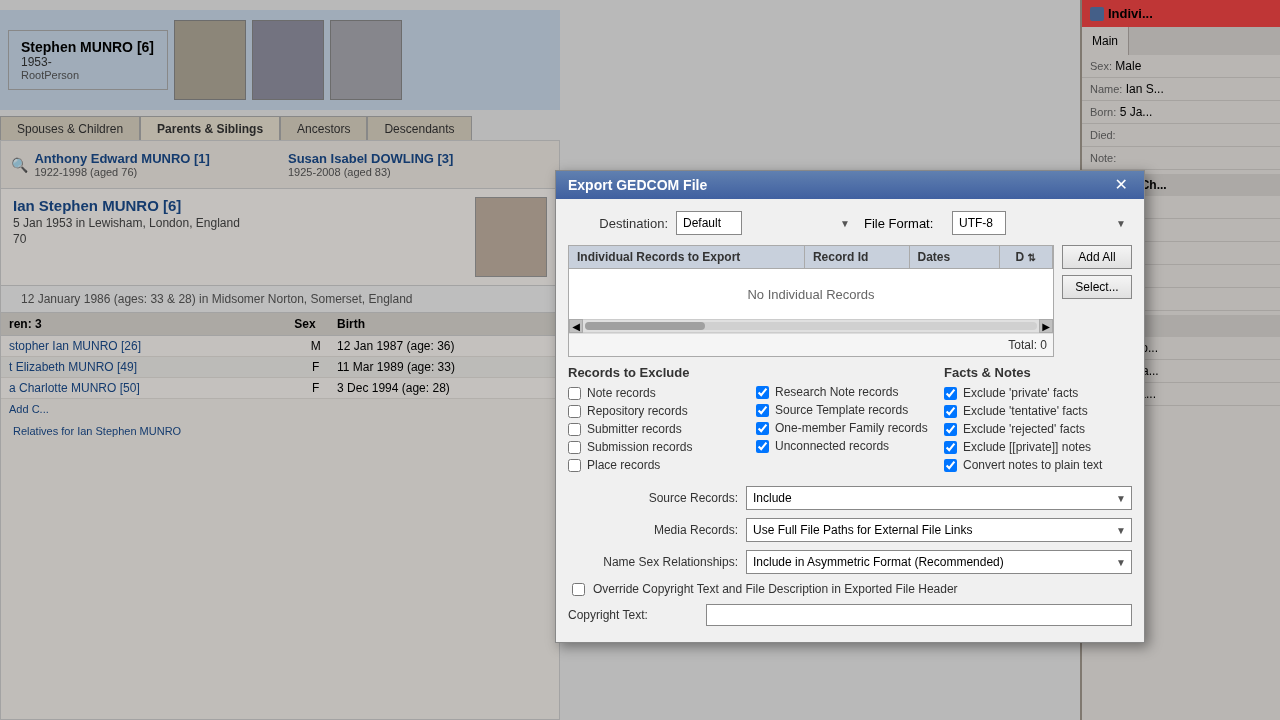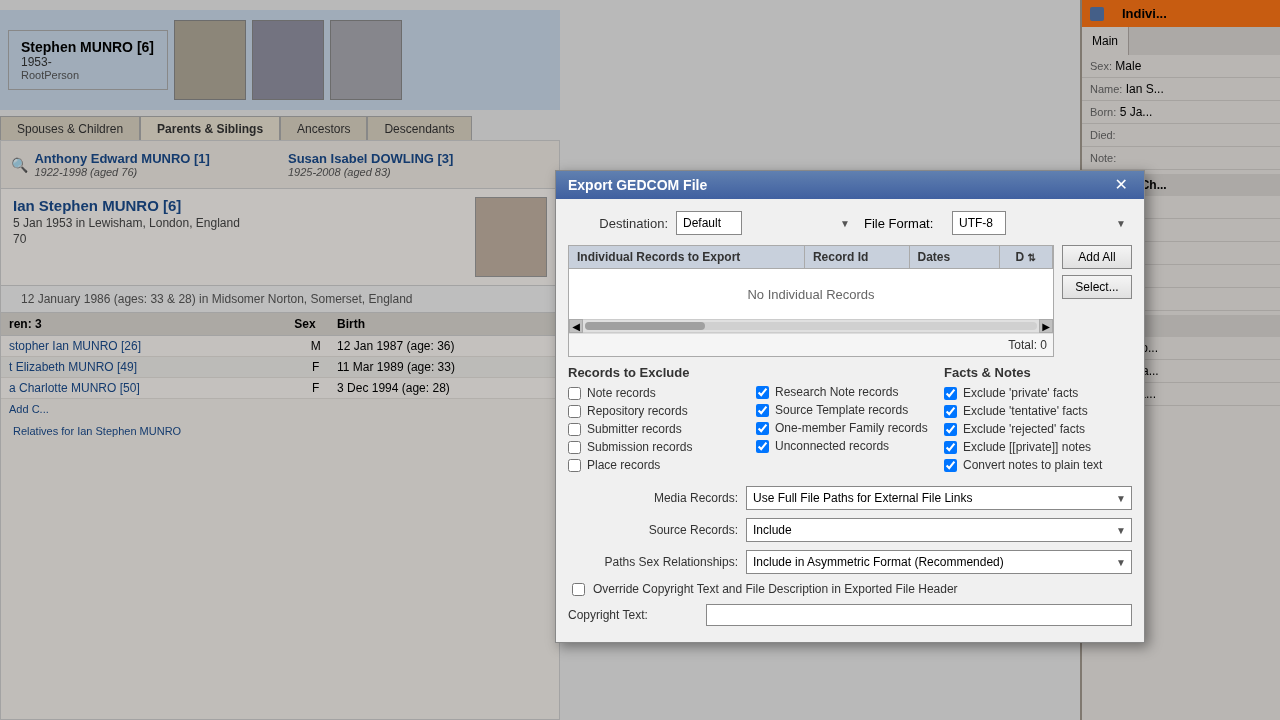--- a/index.html
+++ b/index.html
@@ -24,21 +24,21 @@
     .tab { padding: 5px 16px; background: #d8d0c0; border: 1px solid #aaa; border-bottom: none; font-size: 12px; cursor: pointer; color: #333; }
     .tab.active { background: #e8e0d0; font-weight: bold; }
 
     
     .family-content { position: absolute; top: 140px; left: 0; width: 560px; bottom: 0; background: #f0ede8; border: 1px solid #ccc; overflow: hidden; }
 
     
     .parents-row { display: flex; padding: 10px; gap: 16px; border-bottom: 1px solid #ccc; background: #ebe6e0; }
     .parent-card { flex: 1; }
     .parent-name { font-weight: bold; font-size: 13px; color: #1a4a8a; cursor: pointer; }
-    .parent-dates { font-size: 11px; color: #555; font-style: italic; }
+    .parent-dates { font-size: 11px; color: #555; }
 
     
     .main-person-section { padding: 8px 12px; background: #f5f2ee; border-bottom: 1px solid #ccc; display: flex; gap: 10px; }
     .main-person-info { flex: 1; }
     .main-person-name { font-weight: bold; font-size: 15px; color: #1a4a8a; }
     .main-person-detail { font-size: 12px; color: #444; margin-top: 2px; }
     .main-person-photo { width: 72px; height: 80px; background: #c0b8b0; border: 1px solid #999; }
 
     .marriage-info { padding: 6px 20px; font-size: 12px; color: #555; background: #eee; border-bottom: 1px solid #ccc; }
 
@@ -53,21 +53,21 @@
     .child-birth { flex: 1.5; }
     .col-name { flex: 2; }
     .col-sex { flex: 0.3; }
     .col-birth { flex: 1.5; }
 
     .relatives-footer { padding: 6px 12px; font-size: 11px; color: #1a4a8a; cursor: pointer; background: #f0ede8; }
     .add-child { padding: 4px 8px; font-size: 11px; color: #1a4a8a; cursor: pointer; }
 
     
     .right-panel { position: absolute; top: 0; right: 0; width: 200px; height: 720px; background: #e8e4e0; border-left: 2px solid #a0988c; }
-    .right-panel-header { background: #f97316; padding: 6px 8px; font-weight: bold; font-size: 13px; display: flex; align-items: center; gap: 18px; }
+    .right-panel-header { background: #ef4444; padding: 6px 8px; font-weight: bold; font-size: 13px; display: flex; align-items: center; gap: 4px; }
     .right-panel-tabs { display: flex; background: #d8d4d0; }
     .right-panel-tab { padding: 7px 10px; font-size: 12px; cursor: pointer; background: #ccc8c4; border-right: 1px solid #b0a8a4; }
     .right-panel-tab.active { background: #e8e4e0; }
     .right-panel-field { padding: 4px 8px; font-size: 12px; border-bottom: 1px solid #d0ccc8; }
     .right-panel-label { color: #666; font-size: 11px; }
     .right-panel-value { color: #000; font-size: 12px; }
     .right-panel-section { padding: 4px 8px; background: #d8d4d0; font-weight: bold; font-size: 12px; margin-top: 4px; }
 
     
     .modal-overlay { position: absolute; top: 0; left: 0; width: 1280px; height: 720px; background: rgba(0,0,0,0.2); z-index: 10; }
@@ -409,43 +409,43 @@
           <span>Exclude [[private]] notes</span>
         </div>
         <div class="checkbox-row">
           <input type="checkbox" checked="" style="">
           <span>Convert notes to plain text</span>
         </div>
       </div>
     </div>
 
     <div class="option-row">
+      <span class="option-label">Source Records:</span>
+      <div class="option-select-wrap">
+        <select class="option-select">
+          <option>Include</option>
+          <option>Exclude</option>
+          <option>Referenced Only</option>
+        </select>
+      </div>
+    </div>
+
+    <div class="option-row">
       <span class="option-label">Media Records:</span>
       <div class="option-select-wrap">
         <select class="option-select">
           <option>Use Full File Paths for External File Links</option>
           <option>Copy to Folder</option>
           <option>Do not include</option>
         </select>
       </div>
     </div>
 
     <div class="option-row">
-      <span class="option-label">Source Records:</span>
-      <div class="option-select-wrap">
-        <select class="option-select">
-          <option>Include</option>
-          <option>Exclude</option>
-          <option>Referenced Only</option>
-        </select>
-      </div>
-    </div>
-
-    <div class="option-row">
-      <span class="option-label">Paths Sex Relationships:</span>
+      <span class="option-label">Name Sex Relationships:</span>
       <div class="option-select-wrap">
         <select class="option-select">
           <option>Include in Asymmetric Format (Recommended)</option>
           <option>Include in Symmetric Format</option>
           <option>Exclude</option>
         </select>
       </div>
     </div>
 
     <div class="override-row">

